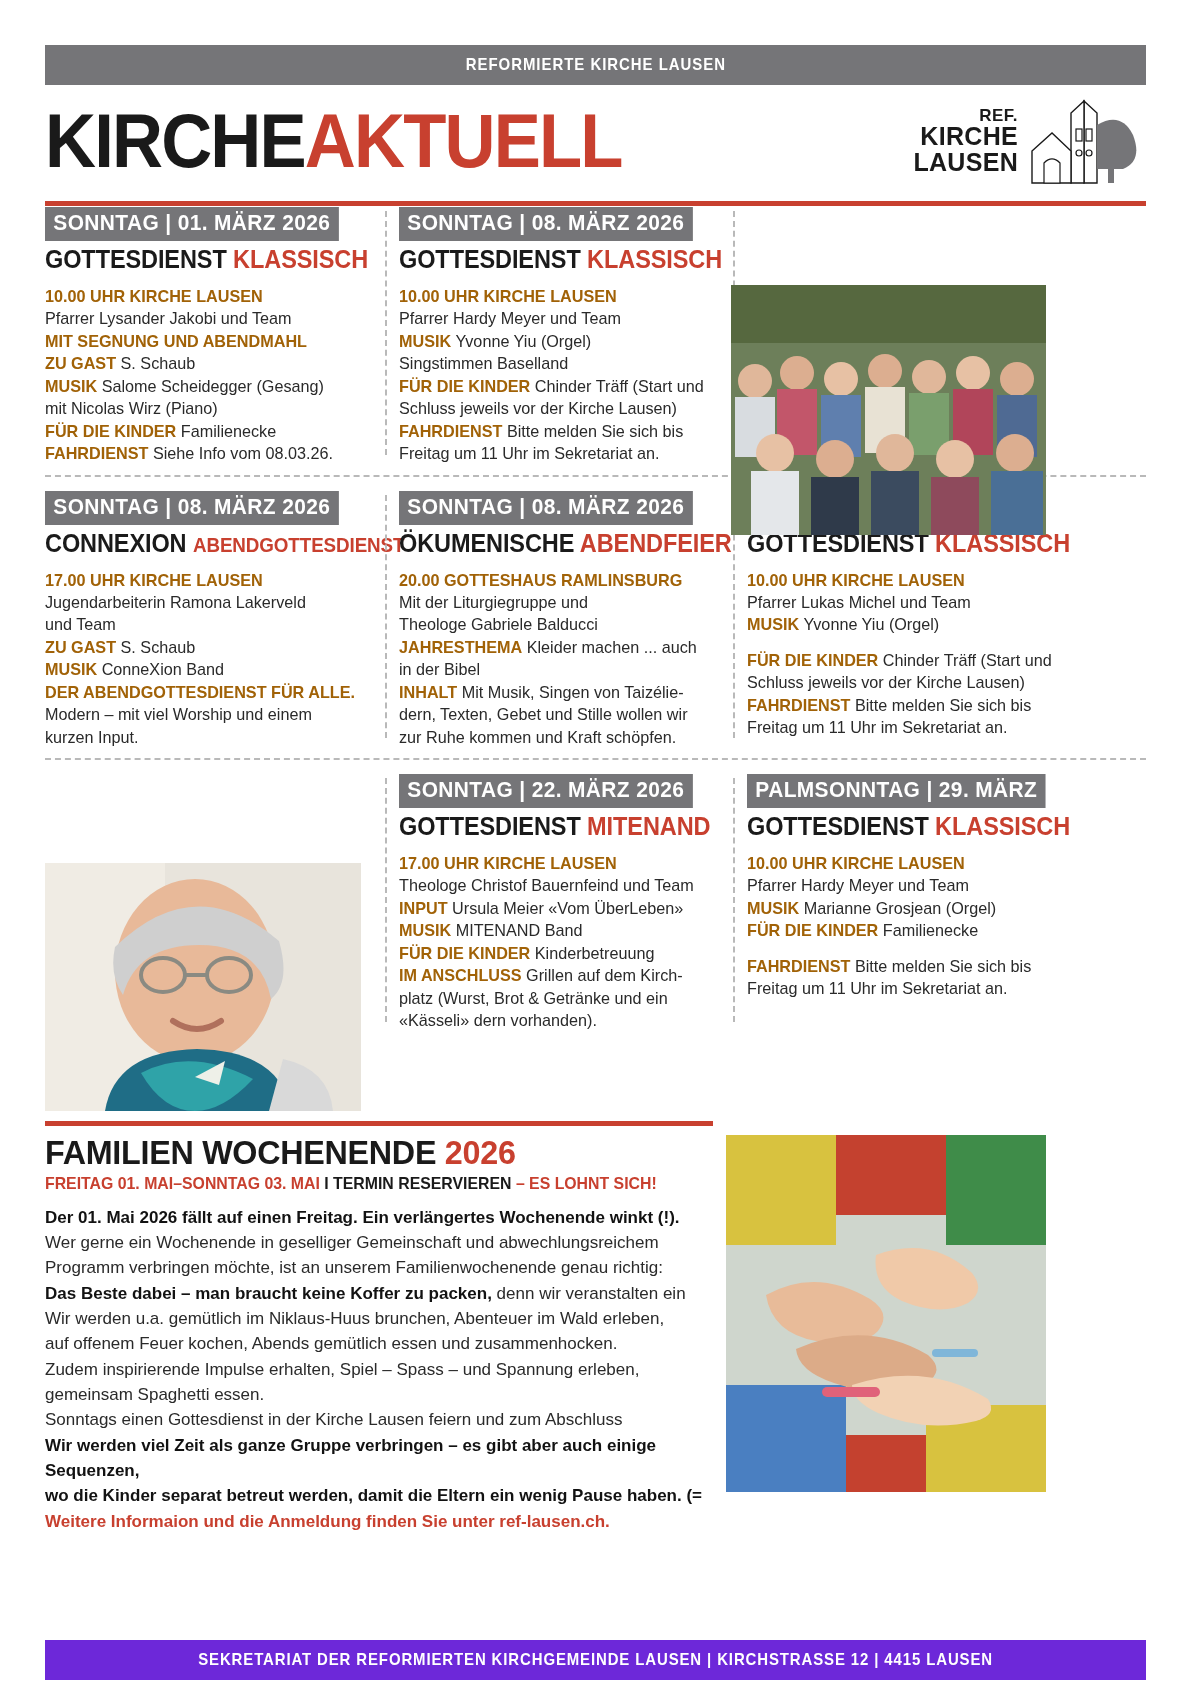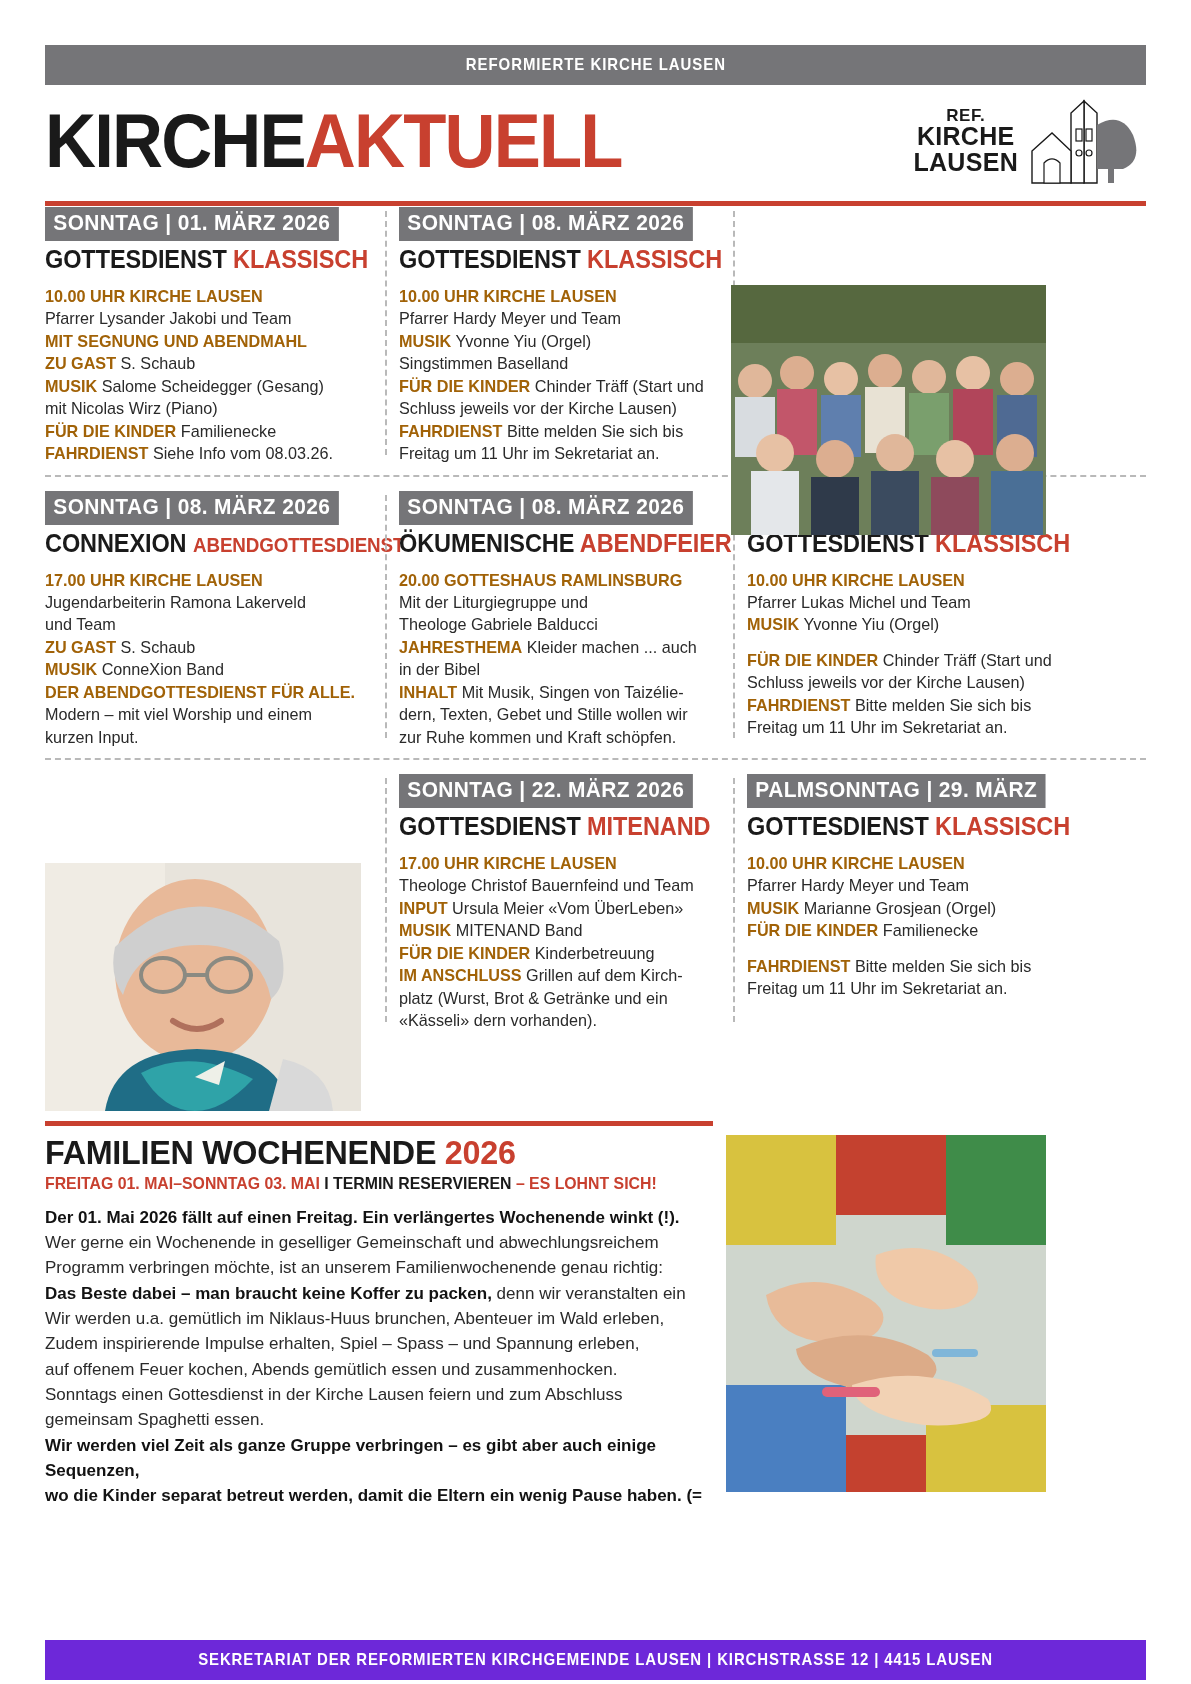--- a/index.html
+++ b/index.html
@@ -55,21 +55,21 @@
   .wordmark .k { color: #1a1a1a; }
   .wordmark .a { color: #c8402f; }
 
   .logo {
     display: flex;
     align-items: center;
     gap: 4px;
     padding-right: 4px;
   }
   .logo-words {
-    text-align: center;
+    text-align: right;
     line-height: 1.02;
   }
   .logo-words .ref {
     font-size: 17px;
     font-weight: bold;
     letter-spacing: 0.5px;
     color: #1a1a1a;
   }
   .logo-words .kl {
     font-size: 25px;
@@ -474,26 +474,29 @@
     </div>
     <div class="feat-sub">
       <span class="red">FREITAG 01. MAI–SONNTAG 03. MAI</span><span class="dark"> I TERMIN RESERVIEREN</span><span class="red"> – ES LOHNT SICH!</span>
     </div>
     <div class="feat-body">
         <div><b>Der 01. Mai 2026 fällt auf einen Freitag. Ein verlängertes Wochenende winkt (!).</b></div>
         <div>Wer gerne ein Wochenende in geselliger Gemeinschaft und abwechlungsreichem</div>
         <div>Programm verbringen möchte, ist an unserem Familienwochenende genau richtig:</div>
         <div><b>Das Beste dabei – man braucht keine Koffer zu packen,</b> denn wir veranstalten ein</div>
         <div>Wir werden u.a. gemütlich im Niklaus-Huus brunchen, Abenteuer im Wald erleben,</div>
+        <div>auf offenem Feuer kochen, Abends gemütlich essen und zusammenhocken.</div>
         <div>Zudem inspirierende Impulse erhalten, Spiel – Spass – und Spannung erleben,</div>
-        <div>auf offenem Feuer kochen, Abends gemütlich essen und zusammenhocken.</div>
+        <div>gemeinsam Spaghetti essen.</div>
         <div>Sonntags einen Gottesdienst in der Kirche Lausen feiern und zum Abschluss</div>
-        <div>gemeinsam Spaghetti essen.</div>
         <div><b>Wir werden viel Zeit als ganze Gruppe verbringen – es gibt aber auch einige Sequenzen,</b></div>
         <div><b>wo die Kinder separat betreut werden, damit die Eltern ein wenig Pause haben. (=</b></div>
       </div>
+    <div class="feat-body" style="margin-top:0;">
+      <span class="feat-link">Weitere Informaion und die Anmeldung finden Sie unter ref-lausen.ch.</span>
+    </div>
   </div>
 
   <div class="footer">
     <span>SEKRETARIAT DER REFORMIERTEN KIRCHGEMEINDE LAUSEN | KIRCHSTRASSE 12 | 4415 LAUSEN</span>
   </div>
 
 </div>
 
 </body></html>

